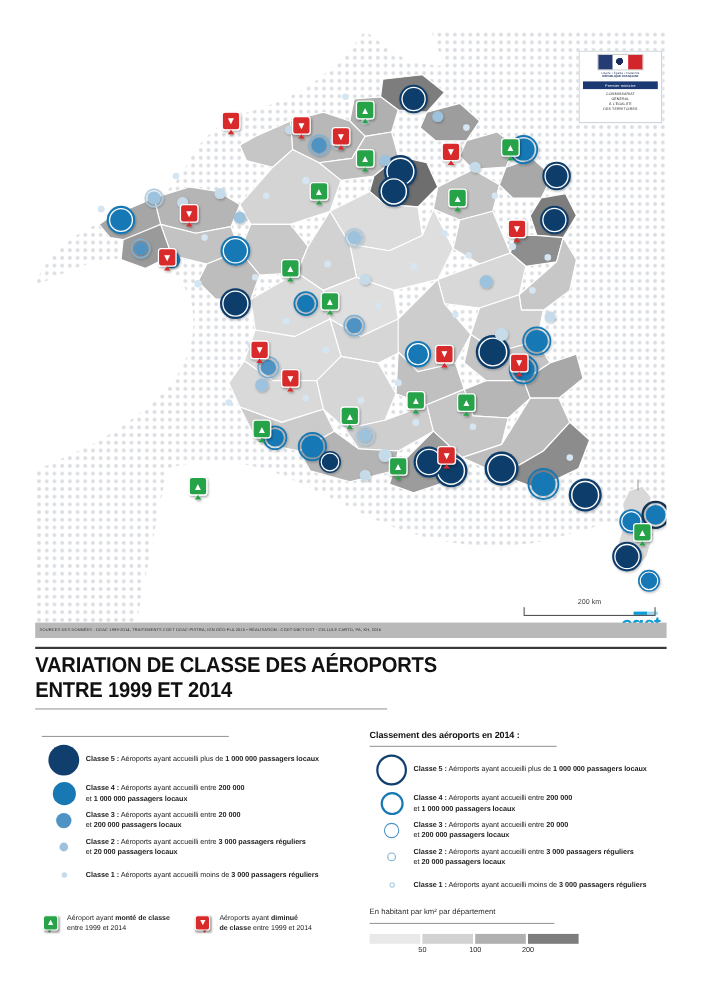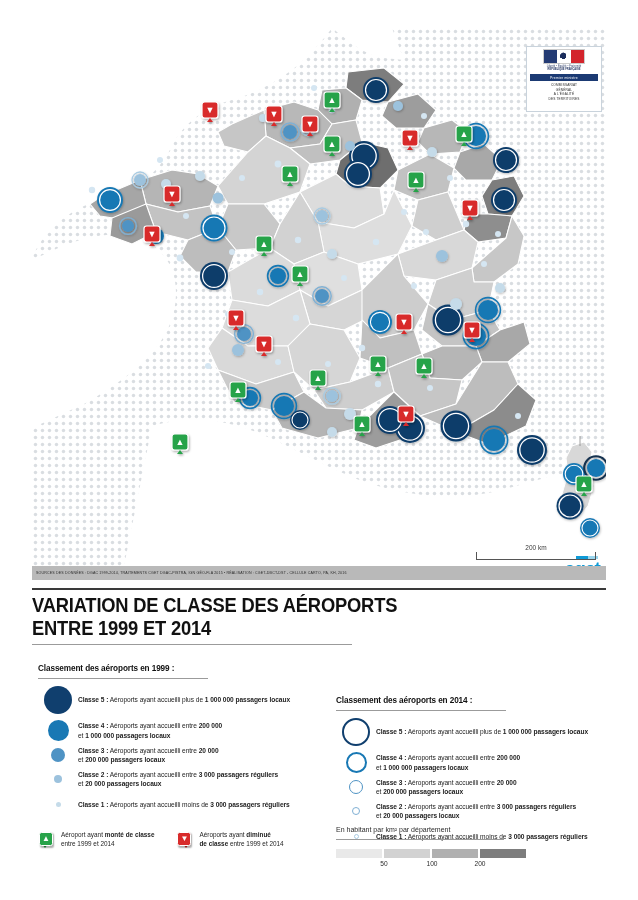--- a/index.html
+++ b/index.html
@@ -92,21 +92,21 @@
     position:absolute; left:32px; top:594px; width:560px;
     font-size:19.5px; font-weight:bold; line-height:1.18;
     letter-spacing:-0.2px; color:#111;
     transform: scaleX(0.94); transform-origin: left top;
   }
   #title-underline { position:absolute; left:32px; top:644px; width:320px; height:1px; background:#9b9b9b; }
 
   
   .legend-col { position:absolute; }
   #legend-1999 { left:38px; top:664px; width:300px; }
-  #legend-2014 { left:336px; top:664px; width:300px;margin-top:32px; }
+  #legend-2014 { left:336px; top:664px; width:300px; }
   .legend-title { font-size:8.2px; font-weight:bold; color:#111; letter-spacing:-0.1px; }
   .legend-rule { margin-top:5px; width:170px; height:1px; background:#9b9b9b; }
   .legend-rows { margin-top:7px; position:relative; }
   .legend-row { display:flex; align-items:center; position:relative; }
   .sym-cell { width:40px; flex:0 0 40px; display:flex; align-items:center; justify-content:center; }
   .row-text { font-size:6.6px; line-height:1.42; color:#1d1d1d; letter-spacing:-0.05px; }
   .row-text b { font-weight:bold; }
 
   .dot { border-radius:50%; }
   .ring { border-radius:50%; background:transparent; }
@@ -583,21 +583,20 @@
 </div>
 
 <div id="title-rule"></div>
 <div id="title">
   <div>VARIATION DE CLASSE DES AÉROPORTS</div>
   <div>ENTRE 1999 ET 2014</div>
 </div>
 <div id="title-underline"></div>
 
 <div class="legend-col" id="legend-1999">
-  <div class="legend-title">Classement des aéroports en 1999 :</div>
   <div class="legend-rule"></div>
   <div class="legend-rows" id="rows-1999">
       <div class="legend-row" style="margin-bottom: 6px;">
         <div class="sym-cell" style="height: 28px;">
           <div class="dot" style="width: 28px; height: 28px; border-radius: 50%; background: rgb(16, 63, 110);"></div>
         </div>
         <div class="row-text">
           <div><b>Classe 5 :</b> Aéroports ayant accueilli plus de <b>1 000 000 passagers locaux</b></div>
         </div>
       </div>

